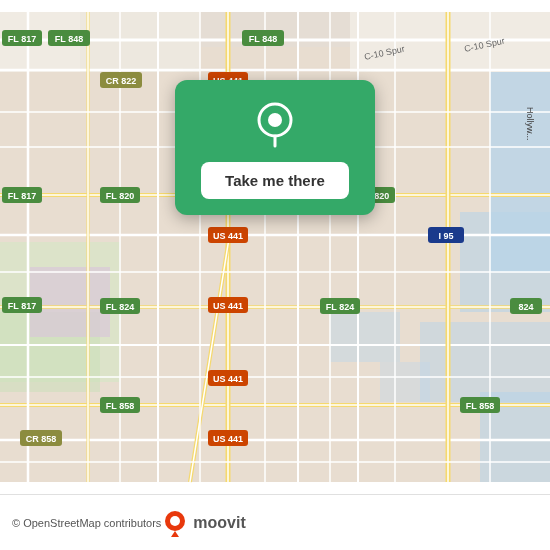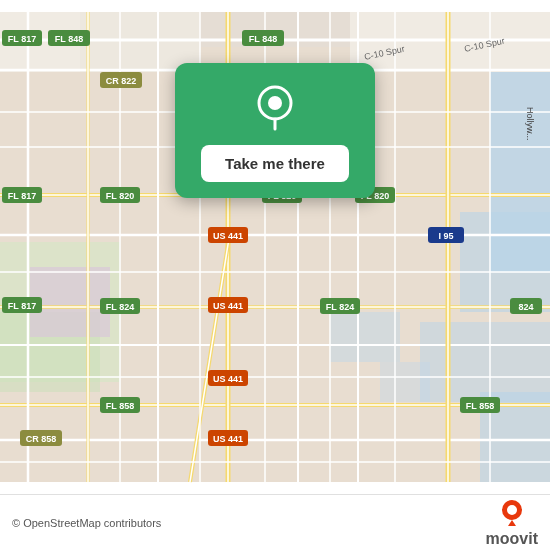--- a/index.html
+++ b/index.html
@@ -24,21 +24,21 @@
     #map-svg {
       position: absolute;
       top: 0; left: 0;
       width: 100%;
       height: 100%;
     }
 
     
     #location-card {
       position: absolute;
-      top: 63px;
+      top: 80px;
       left: 50%;
       transform: translateX(-50%);
       width: 200px;
       background: #34a968;
       border-radius: 12px;
       padding: 20px 20px 16px 20px;
       display: flex;
       flex-direction: column;
       align-items: center;
       box-shadow: 0 4px 16px rgba(0,0,0,0.3);
@@ -62,21 +62,20 @@
       cursor: pointer;
       white-space: nowrap;
     }
 
     
     #footer {
       background: white;
       height: 56px;
       display: flex;
       align-items: center;
-      justify-content: space-between;
       padding: 0 12px;
       border-top: 1px solid #e0e0e0;
       flex-shrink: 0;
     }
 
     #footer-left {
       display: flex;
       align-items: center;
       gap: 6px;
     }
@@ -89,21 +88,20 @@
     #business-name {
       font-size: 14px;
       font-weight: 500;
       color: #222;
     }
 
     #moovit-logo {
       display: flex;
       align-items: center;
       gap: 4px;
-      flex-direction: column;
     }
 
     #moovit-text {
       font-size: 16px;
       font-weight: 700;
       color: #555;
     }
 
     #moovit-icon {
       width: 28px;

